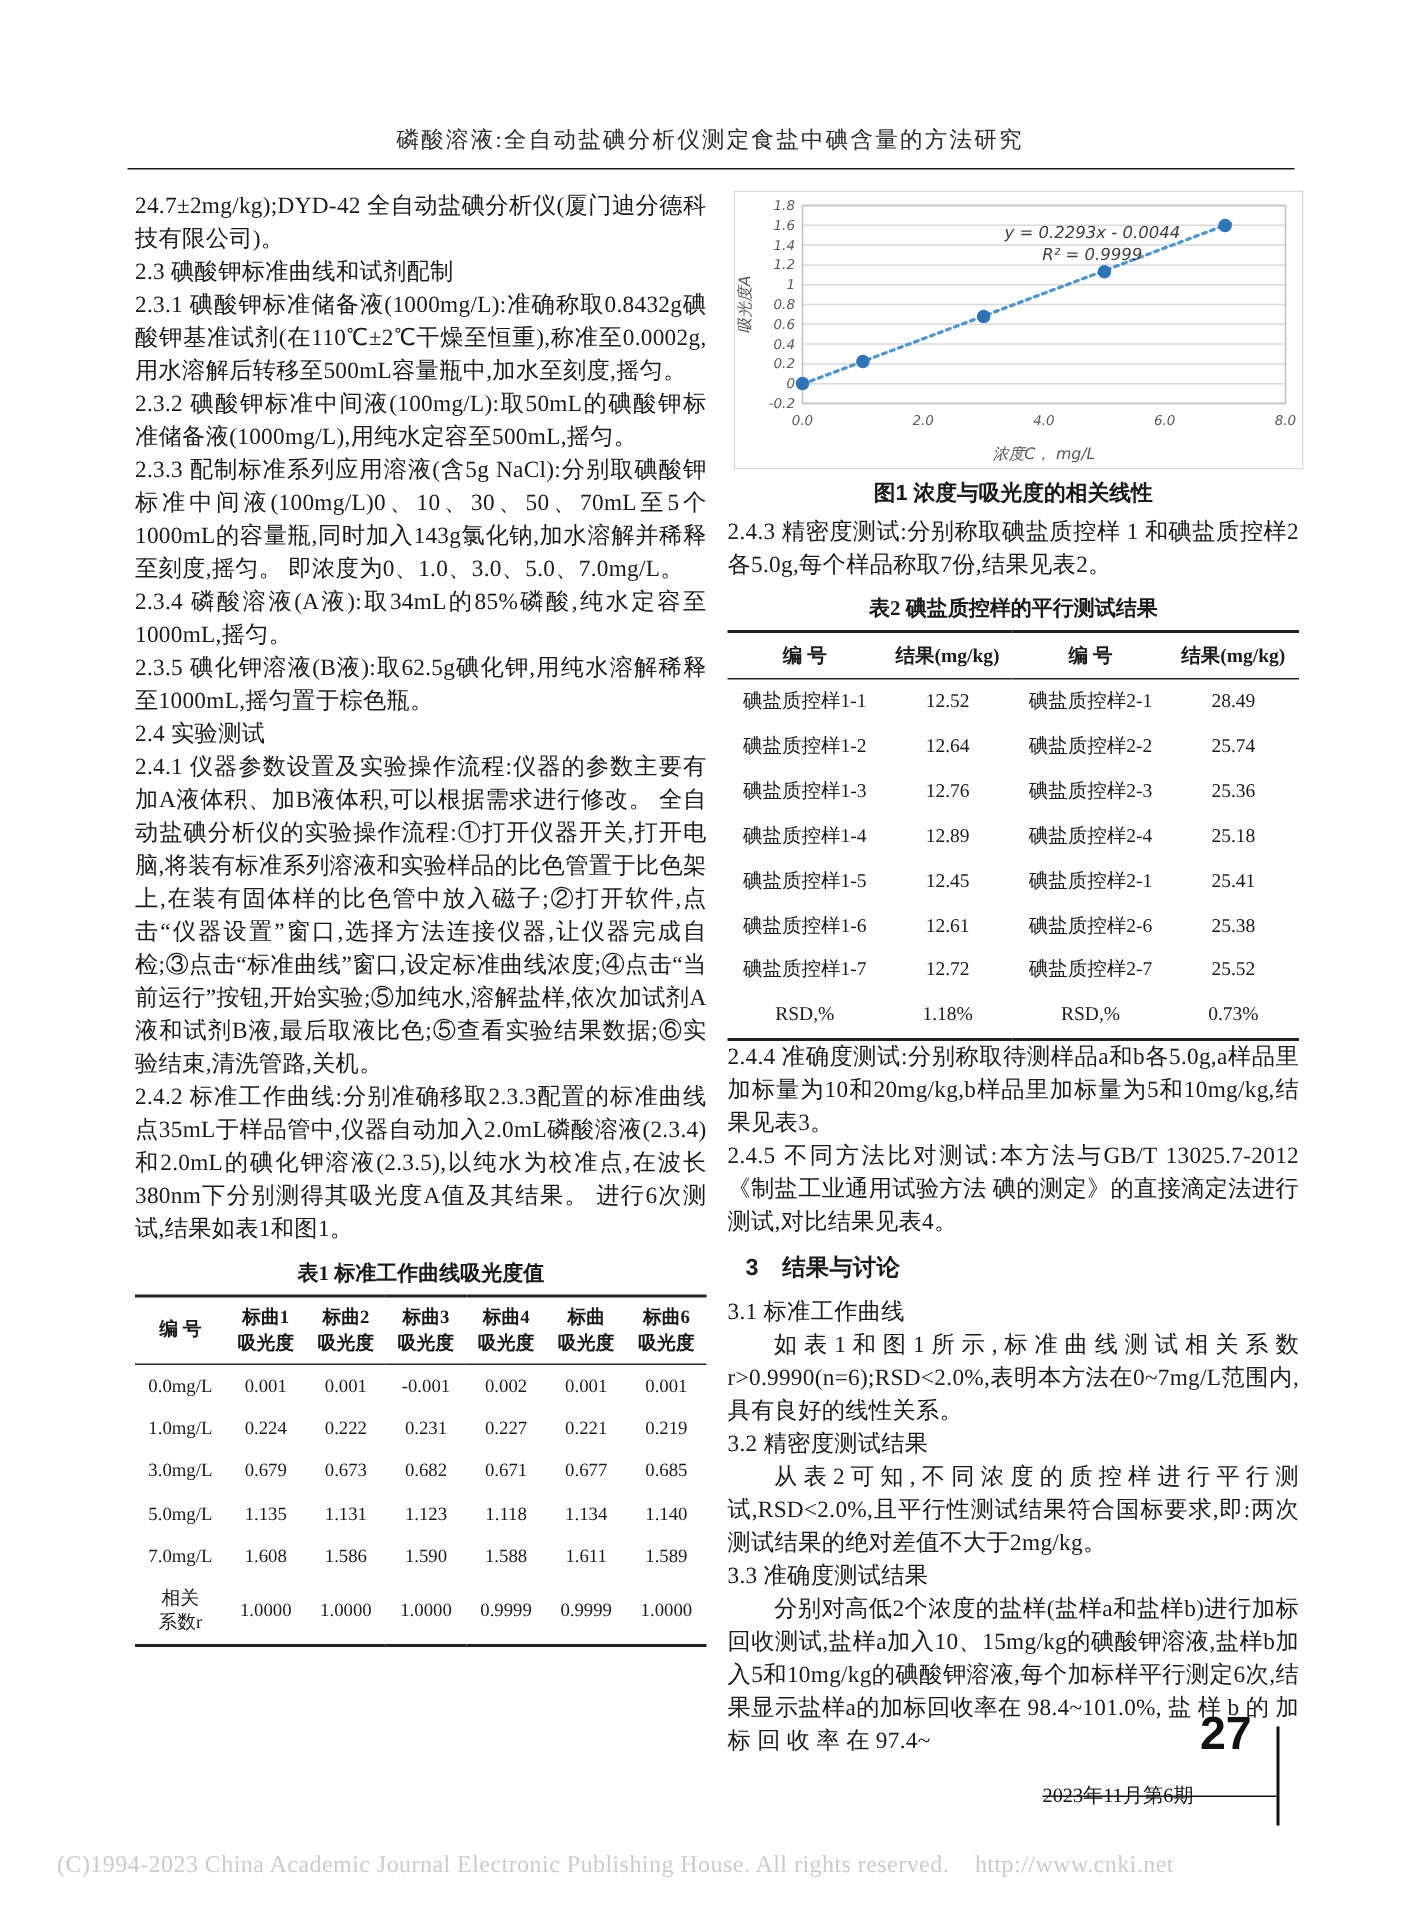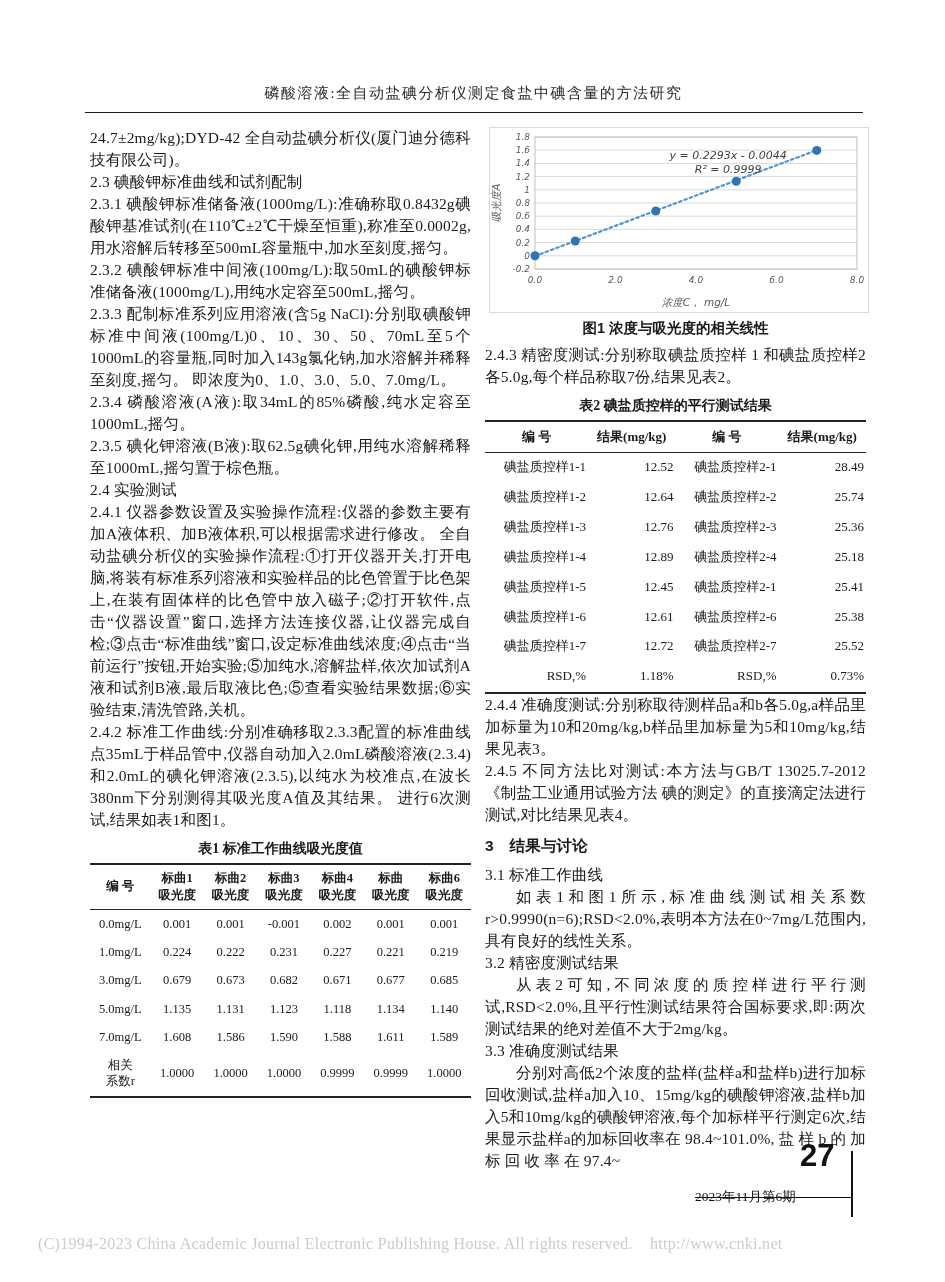--- a/index.html
+++ b/index.html
@@ -8,34 +8,34 @@
 
   .header-title{position:absolute;top:84px;left:85px;width:777px;text-align:center;
     font-size:15px;letter-spacing:1.5px;color:#2b2b2b;}
   .header-rule{position:absolute;top:112px;left:85px;width:778px;height:0;border-top:1.4px solid #1c1c1c;}
 
   .content{position:absolute;top:127px;left:90px;width:776px;display:flex;gap:14px;}
   .col{width:381px;}
 
   .para{margin:0;text-align:justify;font-size:15.5px;line-height:22px;letter-spacing:.2px;}
   .para.indent{text-indent:2em;}
-  .para.section{font-family:"Liberation Sans",sans-serif;font-weight:bold;font-size:15.5px;margin:9px 0 7px;}
+  .para.section{font-family:"Liberation Sans",sans-serif;font-weight:bold;font-size:15.5px;margin:9px 12px 7px;}
 
   .tbl-caption{font-family:Liberation Serif, serif;font-weight:bold;font-size:14px;
     text-align:center;margin:9px 0 5px;}
   .fig-caption{font-family:"Liberation Sans",sans-serif;font-weight:bold;font-size:14.5px;
     text-align:center;margin:6px 0 4px;}
 
   table.datatable{width:100%;border-collapse:collapse;border-top:2px solid #222;
     border-bottom:2px solid #222;font-family:"Liberation Serif",serif;}
   table.datatable th{border-bottom:1.2px solid #222;font-weight:600;font-size:12.5px;
     padding:5px 1px;text-align:center;line-height:1.35;}
   table.datatable td{font-size:12.5px;padding:6px 1px;text-align:center;line-height:1.3;}
   table.t2 th{font-size:13px;padding:6px 2px;}
-  table.t2 td{font-size:13px;padding:6.5px 2px;text-align:right;}
+  table.t2 td{font-size:13px;padding:6.5px 2px;}
 
   figure.figure{margin:0 0 6px 0;}
   #chart-svg{display:block;margin-left:4px;}
   .tick{font:italic 9px "DejaVu Sans",sans-serif;fill:#595959;}
   .axis-title{font:italic 10.5px "DejaVu Sans",sans-serif;fill:#595959;}
   .eq{font:italic 11px "DejaVu Sans",sans-serif;fill:#3f3f3f;}
 
   .footer-pagenum{position:absolute;top:1138px;left:800px;font-family:"Liberation Sans",sans-serif;
     font-size:31px;font-weight:600;color:#111;}
   .footer-issue{position:absolute;top:1176px;left:695px;font-size:13.5px;color:#111;margin-top:12px;}

